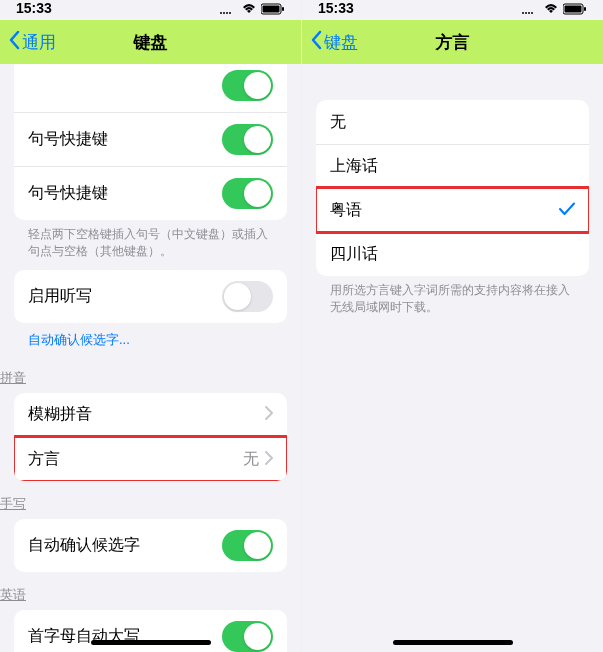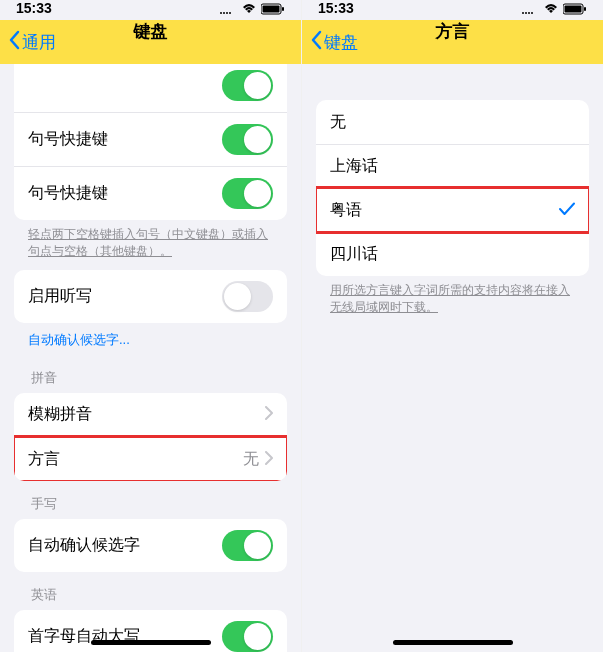--- a/index.html
+++ b/index.html
@@ -29,23 +29,24 @@
       background: #f2f2f7;
     }
     .status-icons {
       display: flex;
       gap: 4px;
       align-items: center;
     }
     .nav-bar {
       height: 44px;
       display: flex;
+      align-items: center;
       padding: 0 8px;
       position: relative;
-      background: #fde047;
+      background: #bef264;
     }
     .back-btn {
       display: flex;
       align-items: center;
       color: #007aff;
       font-size: 17px;
       gap: 2px;
     }
     .nav-title {
       position: absolute;
@@ -108,31 +109,31 @@
       top: 2px;
       box-shadow: 0 1px 3px rgba(0,0,0,0.15);
     }
     .toggle.on::after { right: 2px; }
     .toggle.off::after { left: 2px; }
     .footer-text {
       font-size: 12px;
       color: #8e8e93;
       padding: 6px 14px 10px;
       line-height: 1.4;
-      text-decoration: underline;
     }
     .link-text {
       font-size: 13px;
       color: #007aff;
       padding: 8px 14px 6px;
     }
     .section-header {
       font-size: 13px;
       color: #8e8e93;
-      padding: 14px 31px 6px;
+      padding: 14px 0 6px;
+      text-decoration: underline;
     }
     .highlight {
       outline: 3px solid #e72f2f;
       outline-offset: -1.5px;
     }
     .checkmark {
       color: #007aff;
       font-size: 18px;
       font-weight: 600;
     }

